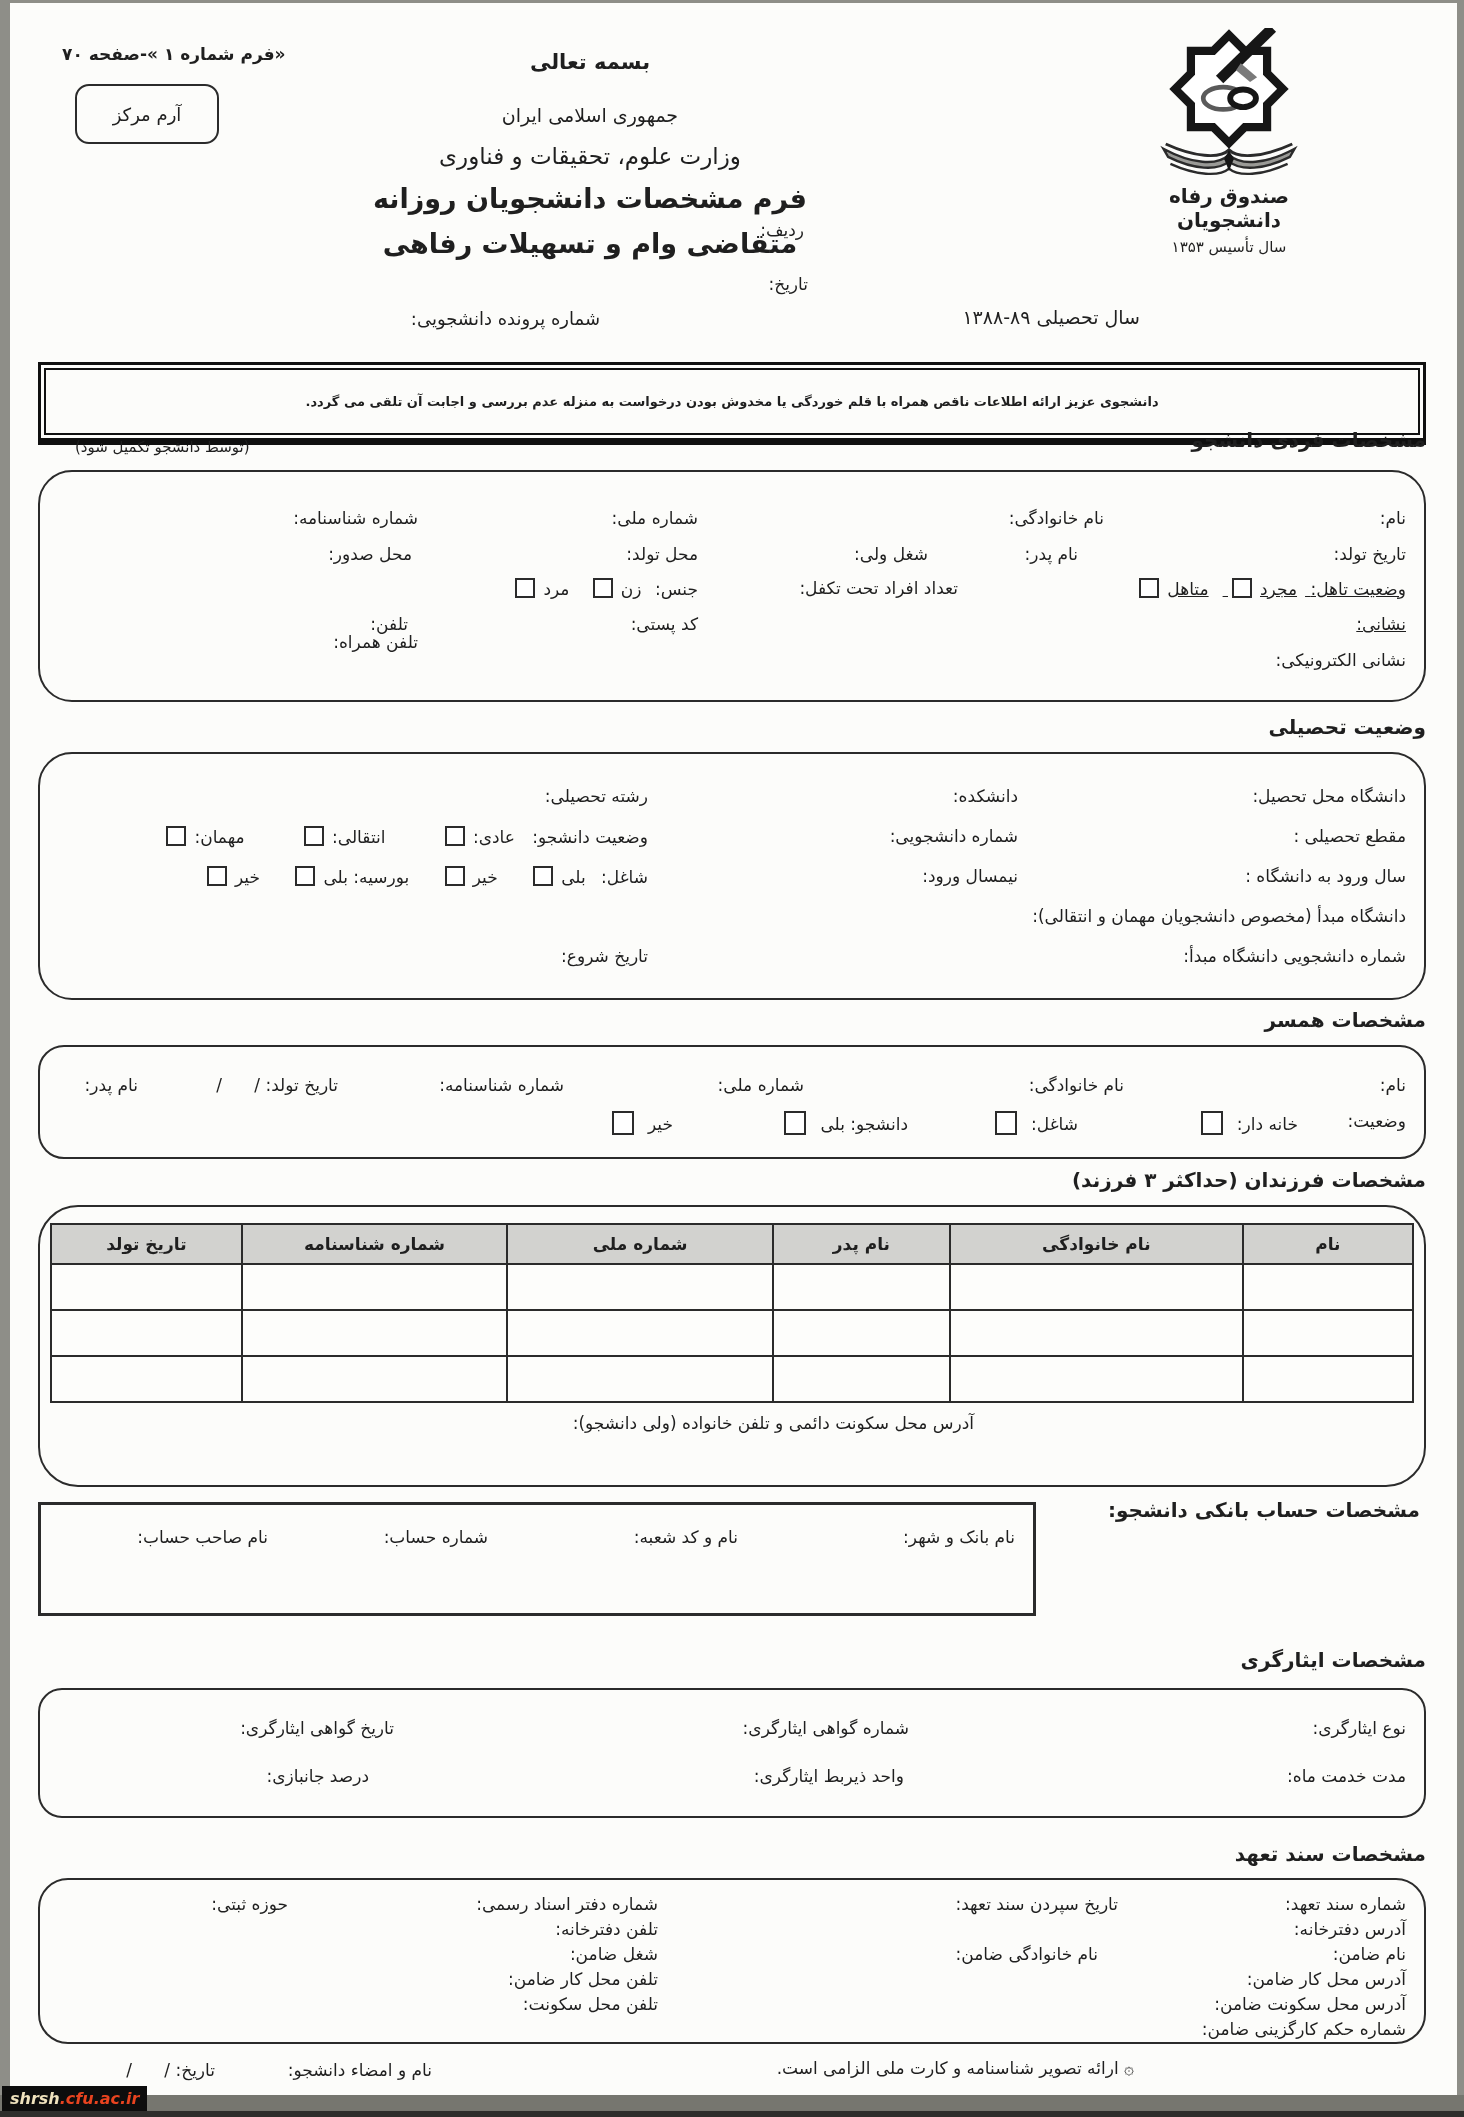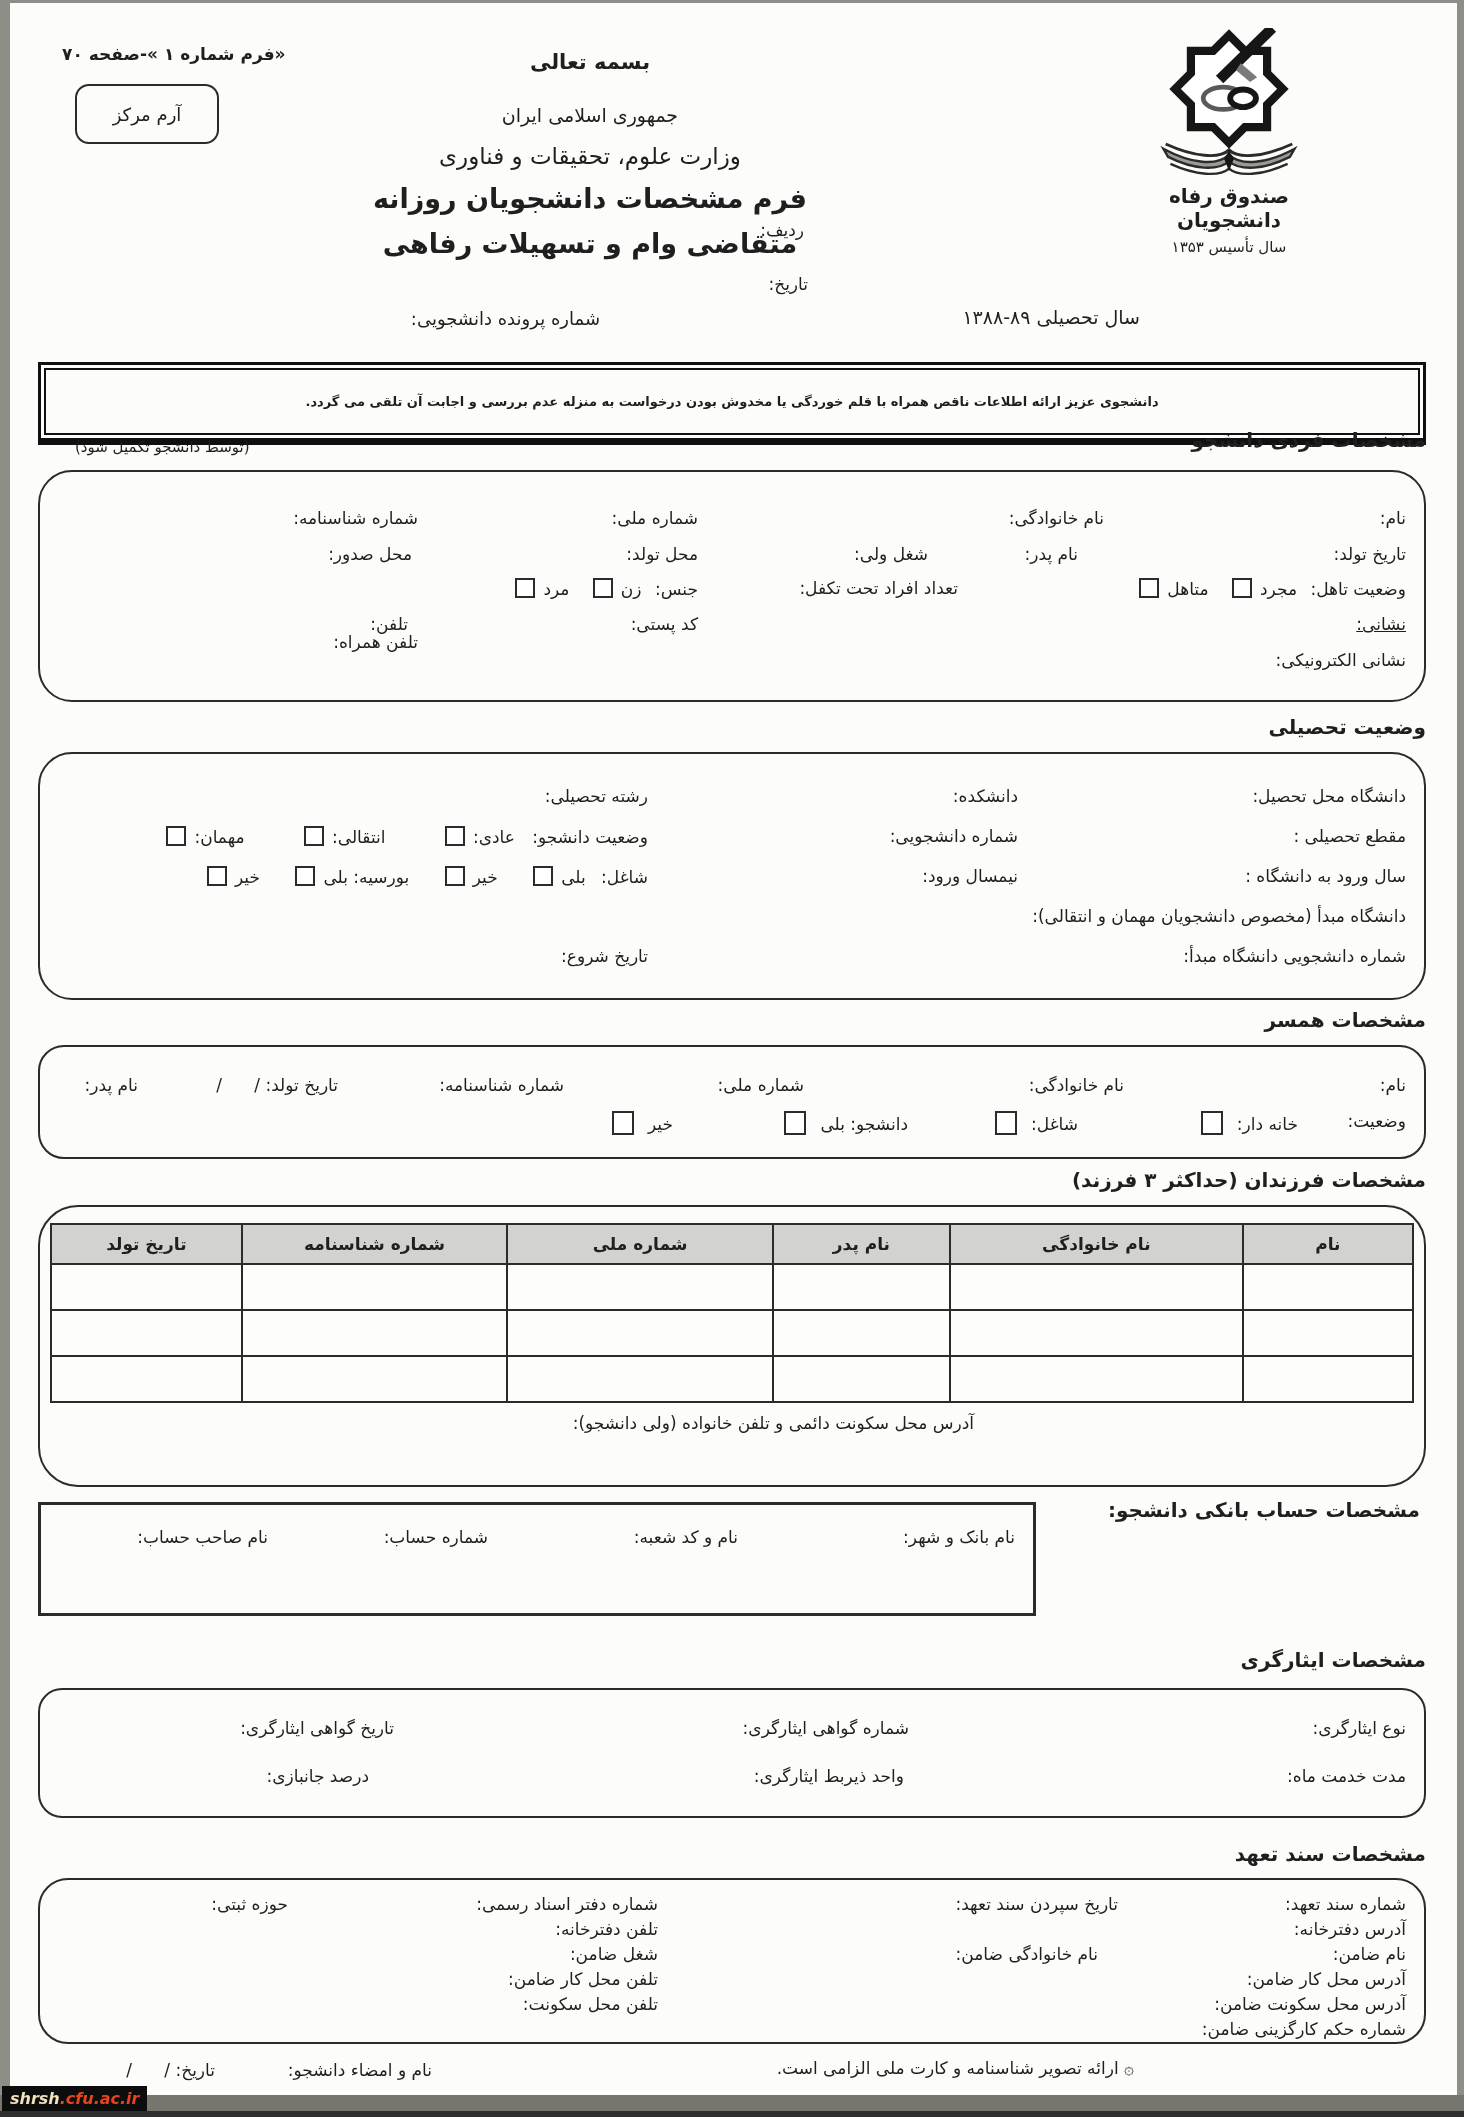--- a/index.html
+++ b/index.html
@@ -88,21 +88,21 @@
     <span class="f" style="right:320px;top:36px;">نام خانوادگی:</span>
     <span class="f" style="right:726px;top:36px;">شماره ملی:</span>
     <span class="f" style="right:1006px;top:36px;">شماره شناسنامه:</span>
 
     <span class="f" style="right:18px;top:72px;">تاریخ تولد:</span>
     <span class="f" style="right:346px;top:72px;">نام پدر:</span>
     <span class="f" style="right:496px;top:72px;">شغل ولی:</span>
     <span class="f" style="right:726px;top:72px;">محل تولد:</span>
     <span class="f" style="right:1012px;top:72px;">محل صدور:</span>
 
-    <span class="f" style="right:18px;top:106px;">
+    <span class="f" style="right:18px;top:106px;text-decoration:underline;">
       <span>وضعیت تاهل:</span>
       <span class="pair" style="margin-right:8px;"><span>مجرد</span><span class="cb"></span></span>
       <span class="pair" style="margin-right:14px;"><span>متاهل</span><span class="cb"></span></span>
     </span>
     <span class="f" style="right:466px;top:106px;">تعداد افراد تحت تکفل:</span>
     <span class="f" style="right:726px;top:106px;">
       <span>جنس:</span>
       <span class="pair" style="margin-right:8px;"><span>زن</span><span class="cb"></span></span>
       <span class="pair" style="margin-right:14px;"><span>مرد</span><span class="cb"></span></span>
     </span>

